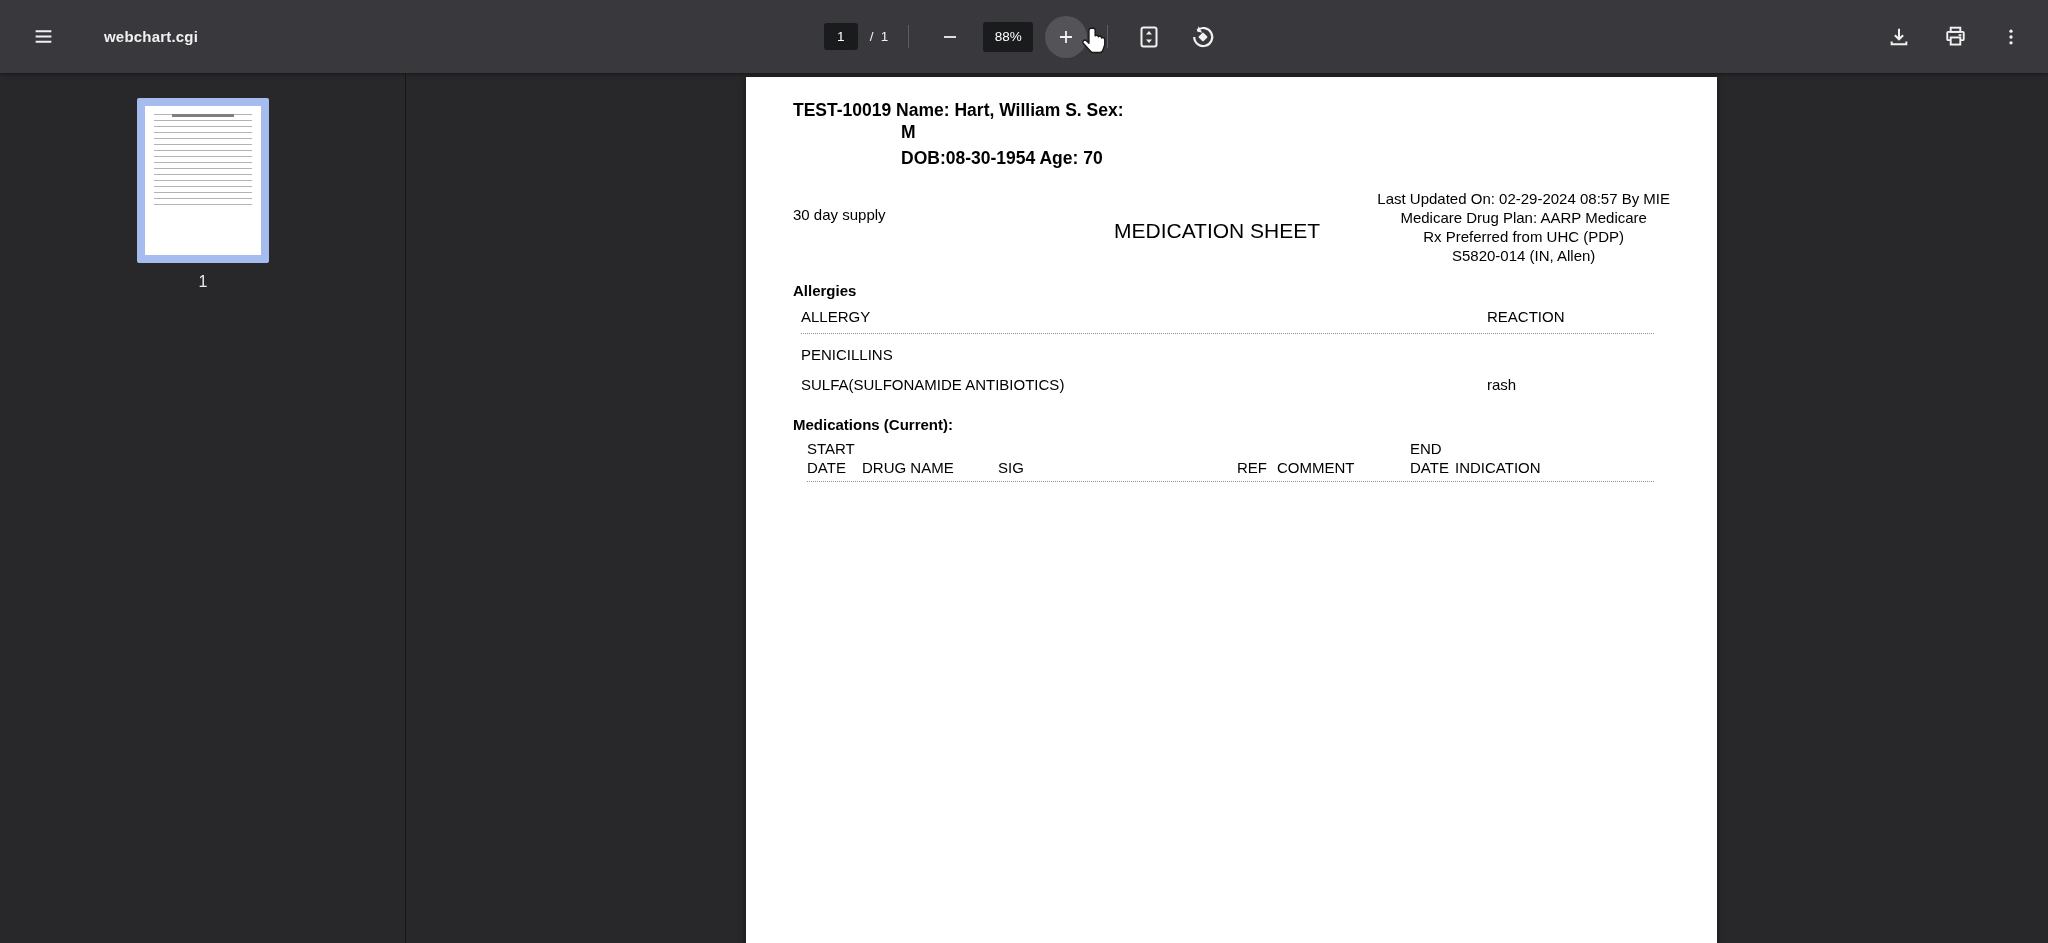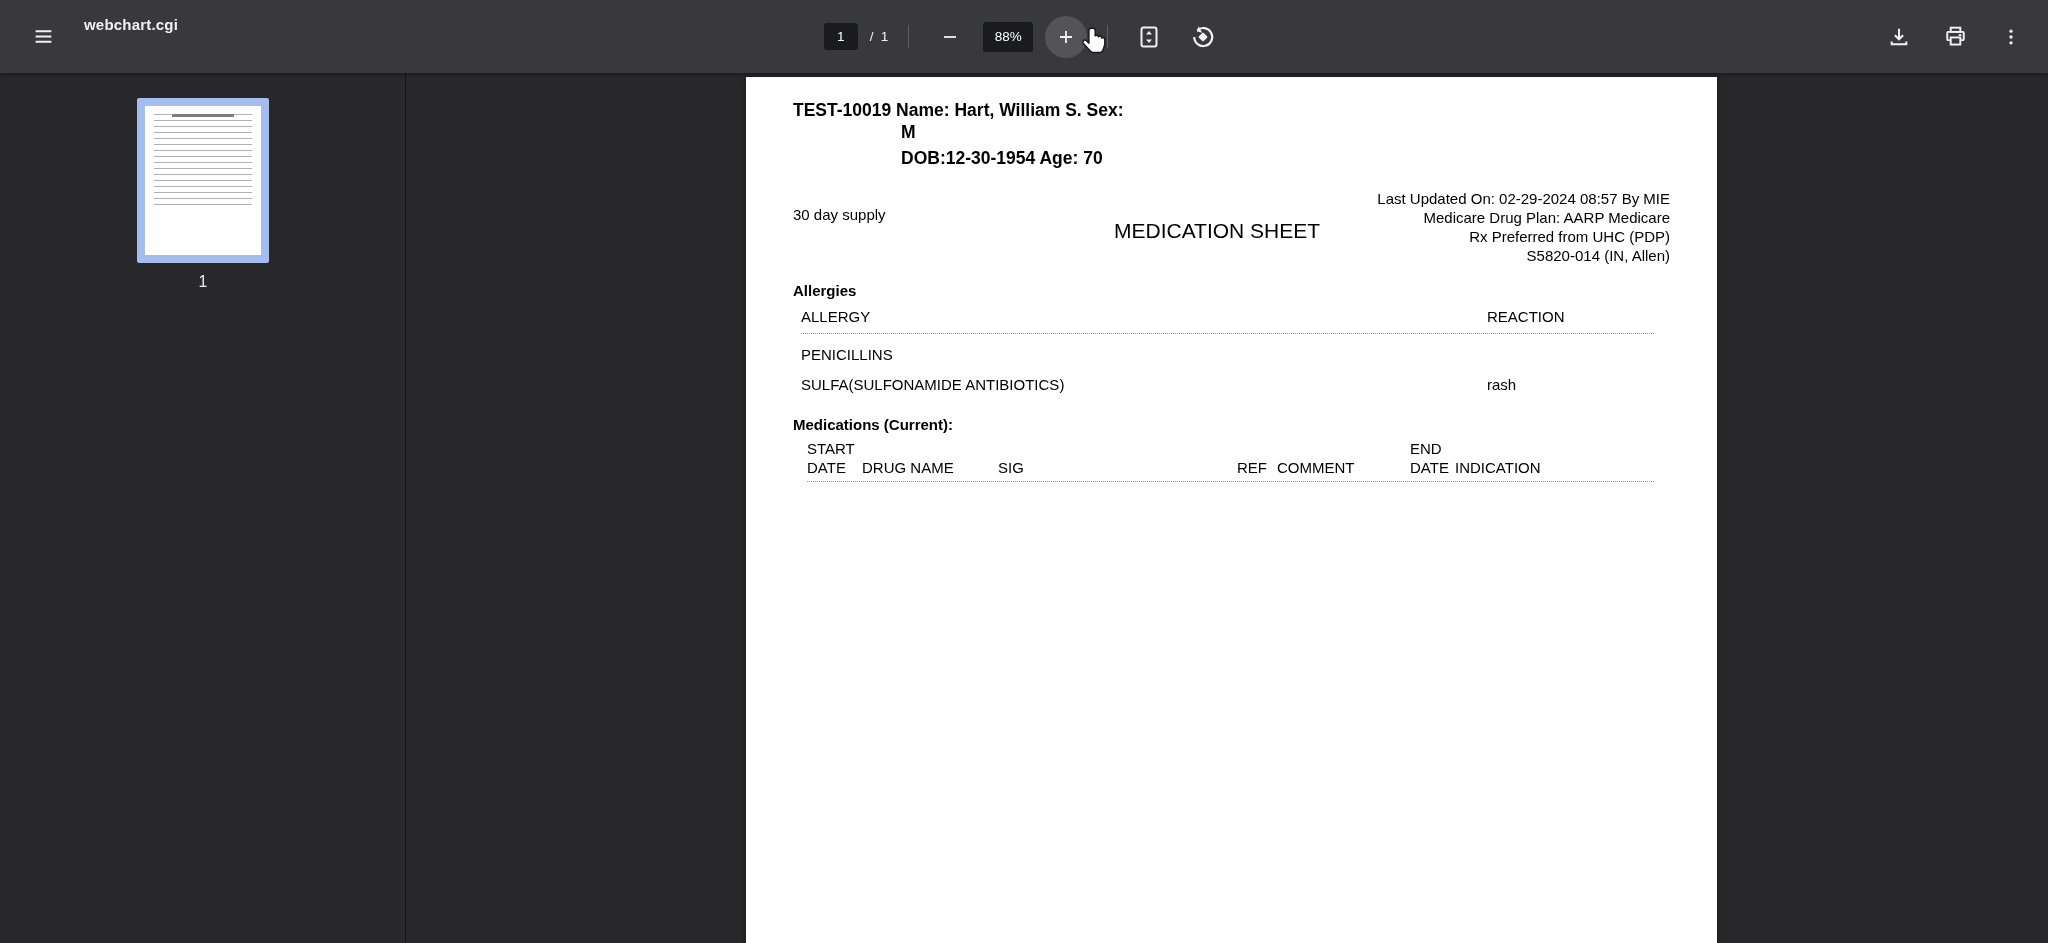--- a/index.html
+++ b/index.html
@@ -7,21 +7,21 @@
   body { font-family: "Liberation Sans", sans-serif; }
 
   .app { width:2048px; height:943px; display:flex; flex-direction:column; }
 
   
   .toolbar {
     height:73px; flex:0 0 73px; background:var(--toolbar-bg);
     display:flex; align-items:center; color:var(--toolbar-text);
     position:relative; z-index:5; box-shadow:0 1px 4px rgba(0,0,0,.45);
   }
-  .tb-left { display:flex; gap:20px; padding-left:22px; width:420px; }
+  .tb-left { display:flex; align-items:center; gap:40px; padding-left:22px; width:420px; }
   .tb-center { flex:1; display:flex; align-items:center; justify-content:center; gap:12px; }
   .tb-right { display:flex; align-items:center; gap:14px; padding-right:16px; width:420px; justify-content:flex-end; }
   .tb-title { font-size:15px; font-weight:700; letter-spacing:.2px; }
   .icon-btn {
     width:42px; height:42px; border:none; background:transparent; color:var(--toolbar-text);
     display:flex; align-items:center; justify-content:center; border-radius:50%; cursor:pointer; position:relative;
   }
   .icon-btn.hovered { background:rgba(255,255,255,.14); }
   .icon-btn svg { display:block; }
   .field {
@@ -55,21 +55,21 @@
   .page {
     position:absolute; left:340px; top:4px; width:971px; height:870px;
     background:var(--page-bg); color:var(--doc-text); box-shadow:0 1px 6px rgba(0,0,0,.5);
     font-size:15px; line-height:19px;
   }
   .patient { position:absolute; left:47px; top:22px; font-weight:700; font-size:17.5px; line-height:22px; }
   .patient .indent { padding-left:108px; }
   .patient .gap { margin-top:4px; }
   .supply { position:absolute; left:47px; top:128px; }
   .sheet-title { position:absolute; left:368px; top:144px; font-weight:400; font-size:21px; }
-  .info-block { position:absolute; right:47px; top:112px; text-align:right; line-height:19px; }
+  .info-block { position:absolute; right:47px; top:112px; text-align:center; line-height:19px; }
 
   .doc-body { position:absolute; left:47px; right:63px; top:204px; }
   .sec-heading { font-weight:700; font-size:15px; }
 
   .allergy-grid { display:grid; grid-template-columns:686px 1fr; margin-left:8px; }
   .allergy-head { margin-top:7px; padding-bottom:7px; border-bottom:1px dotted #8f8f8f; }
   .allergy-row { padding-top:11px; }
 
   .meds { margin-top:21px; }
   .med-grid { display:grid; grid-template-columns:55px 136px 239px 40px 133px 45px 1fr; margin-left:14px; align-items:start; }
@@ -179,21 +179,21 @@
       </div>
       <div class="thumb-label">1</div>
     </aside>
 
     <main class="viewer">
       <div class="page">
 
         <div class="patient">
           <div>TEST-10019 Name: Hart, William S. Sex:</div>
           <div class="indent">M</div>
-          <div class="indent gap">DOB:12-30-1954 Age: 70</div>
+          <div class="indent gap">DOB:08-30-1954 Age: 70</div>
         </div>
 
         <div class="supply">30 day supply</div>
         <div class="sheet-title">MEDICATION SHEET</div>
 
         <div class="info-block">
           <div>Last Updated On: 02-29-2024 08:57 By MIE</div>
           <div>Medicare Drug Plan: AARP Medicare</div>
           <div>Rx Preferred from UHC (PDP)</div>
           <div>S5820-014 (IN, Allen)</div>

